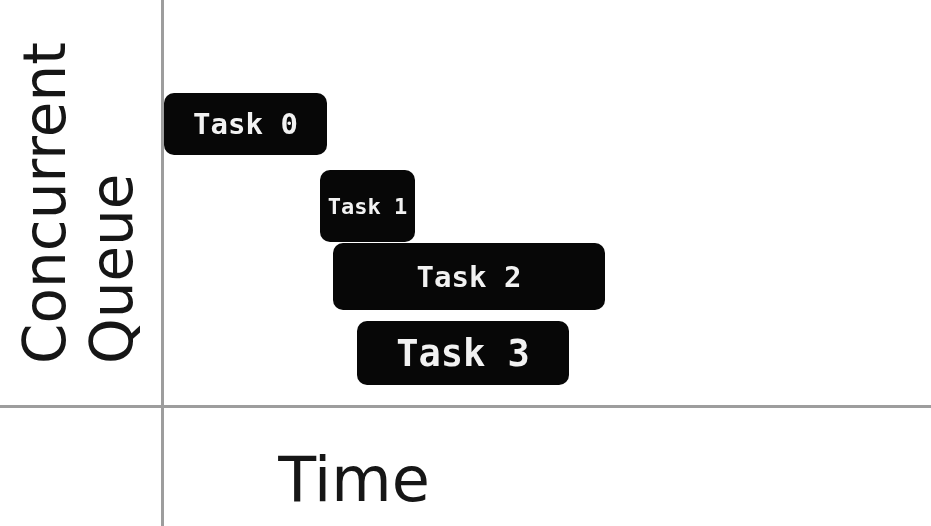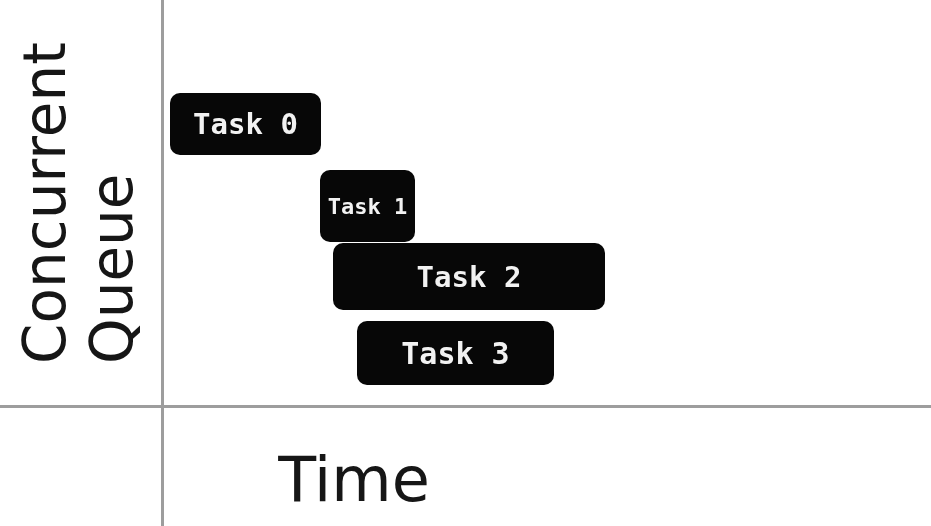--- a/index.html
+++ b/index.html
@@ -73,19 +73,19 @@
   <div class="axis-line x-axis-line"></div>
 
   <div class="y-axis-label">
     <div>Concurrent</div>
     <div>Queue</div>
   </div>
 
   <div class="x-axis-label">Time</div>
 
   <div>
-      <div class="task-bar" style="left: 170px; top: 93px; width: 151px; height: 62px; font-size: 29px;">Task 0</div>
+      <div class="task-bar" style="left: 164px; top: 93px; width: 163px; height: 62px; font-size: 29px;">Task 0</div>
       <div class="task-bar" style="left: 320px; top: 170px; width: 95px; height: 72px; font-size: 22px;">Task 1</div>
       <div class="task-bar" style="left: 333px; top: 243px; width: 272px; height: 67px; font-size: 29px; text-align: center;">Task 2</div>
-      <div class="task-bar" style="left: 357px; top: 321px; width: 197px; height: 64px; font-size: 30px;">Task 3</div>
+      <div class="task-bar" style="left: 357px; top: 321px; width: 212px; height: 64px; font-size: 37px;">Task 3</div>
     </div>
 
 </div>
 
 </body></html>

